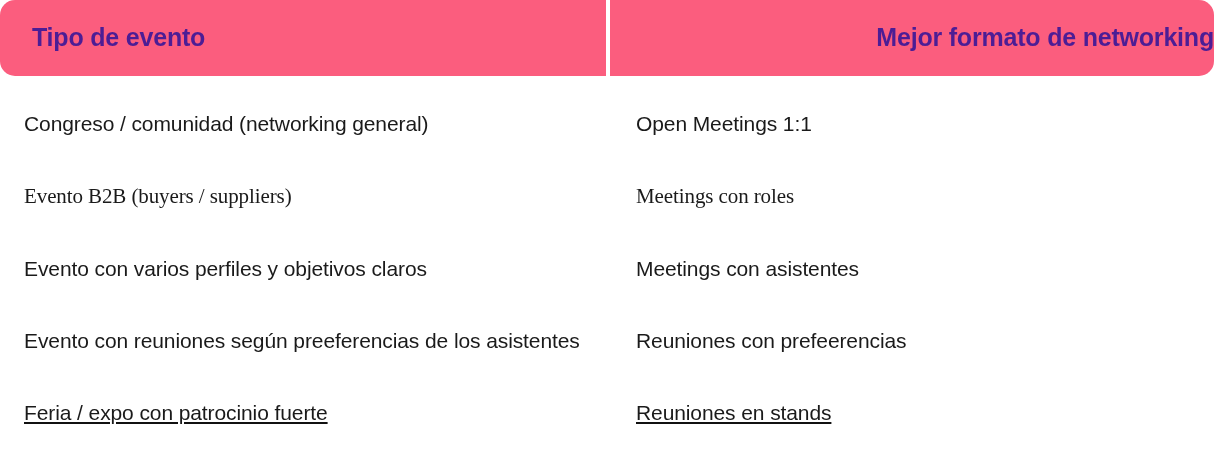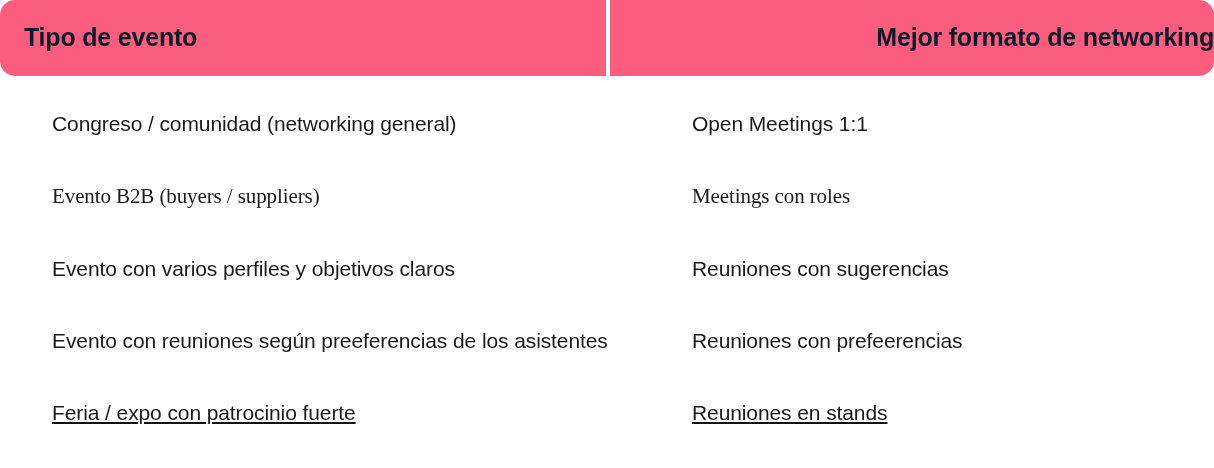--- a/index.html
+++ b/index.html
@@ -44,44 +44,44 @@
     width: 4px;
     background: #ffffff;
     flex: 0 0 4px;
   }
   .header-cell.col-right {
     flex: 1 1 auto;
     padding-left: 26px;
     justify-content: flex-end;
   }
   .header-title {
-    color: #0f172a;
+    color: #4c1d95;
     font-size: 25px;
     font-weight: bold;
     letter-spacing: -0.2px;
     line-height: 1.1;
     white-space: nowrap;
+    margin-left: 8px;
   }
 
   
   .table-body {
     padding-top: 16px;
   }
   .table-row {
     display: flex;
     align-items: flex-start;
     box-sizing: border-box;
   }
   .body-cell {
     box-sizing: border-box;
     font-size: 21px;
     line-height: 32px;
     color: #1a1a1a;
     letter-spacing: -0.1px;
-    margin-left: 28px;
   }
   .body-cell.col-left {
     width: 610px;
     padding-left: 24px;
     padding-right: 24px;
   }
   .body-cell.col-right {
     flex: 1 1 auto;
     padding-left: 26px;
     padding-right: 20px;
@@ -114,21 +114,21 @@
       <div class="body-cell col-right">Open Meetings 1:1</div>
     </div>
 
     <div class="table-row row-2">
       <div class="body-cell col-left">Evento B2B (buyers / suppliers)</div>
       <div class="body-cell col-right">Meetings con roles</div>
     </div>
 
     <div class="table-row row-3">
       <div class="body-cell col-left">Evento con varios perfiles y objetivos claros</div>
-      <div class="body-cell col-right">Reuniones con sugerencias</div>
+      <div class="body-cell col-right">Meetings con asistentes</div>
     </div>
 
     <div class="table-row row-4">
       <div class="body-cell col-left">Evento con reuniones según preeferencias de los asistentes</div>
       <div class="body-cell col-right">Reuniones con prefeerencias</div>
     </div>
 
     <div class="table-row row-5">
       <div class="body-cell col-left">Feria / expo con patrocinio fuerte</div>
       <div class="body-cell col-right">Reuniones en stands</div>

